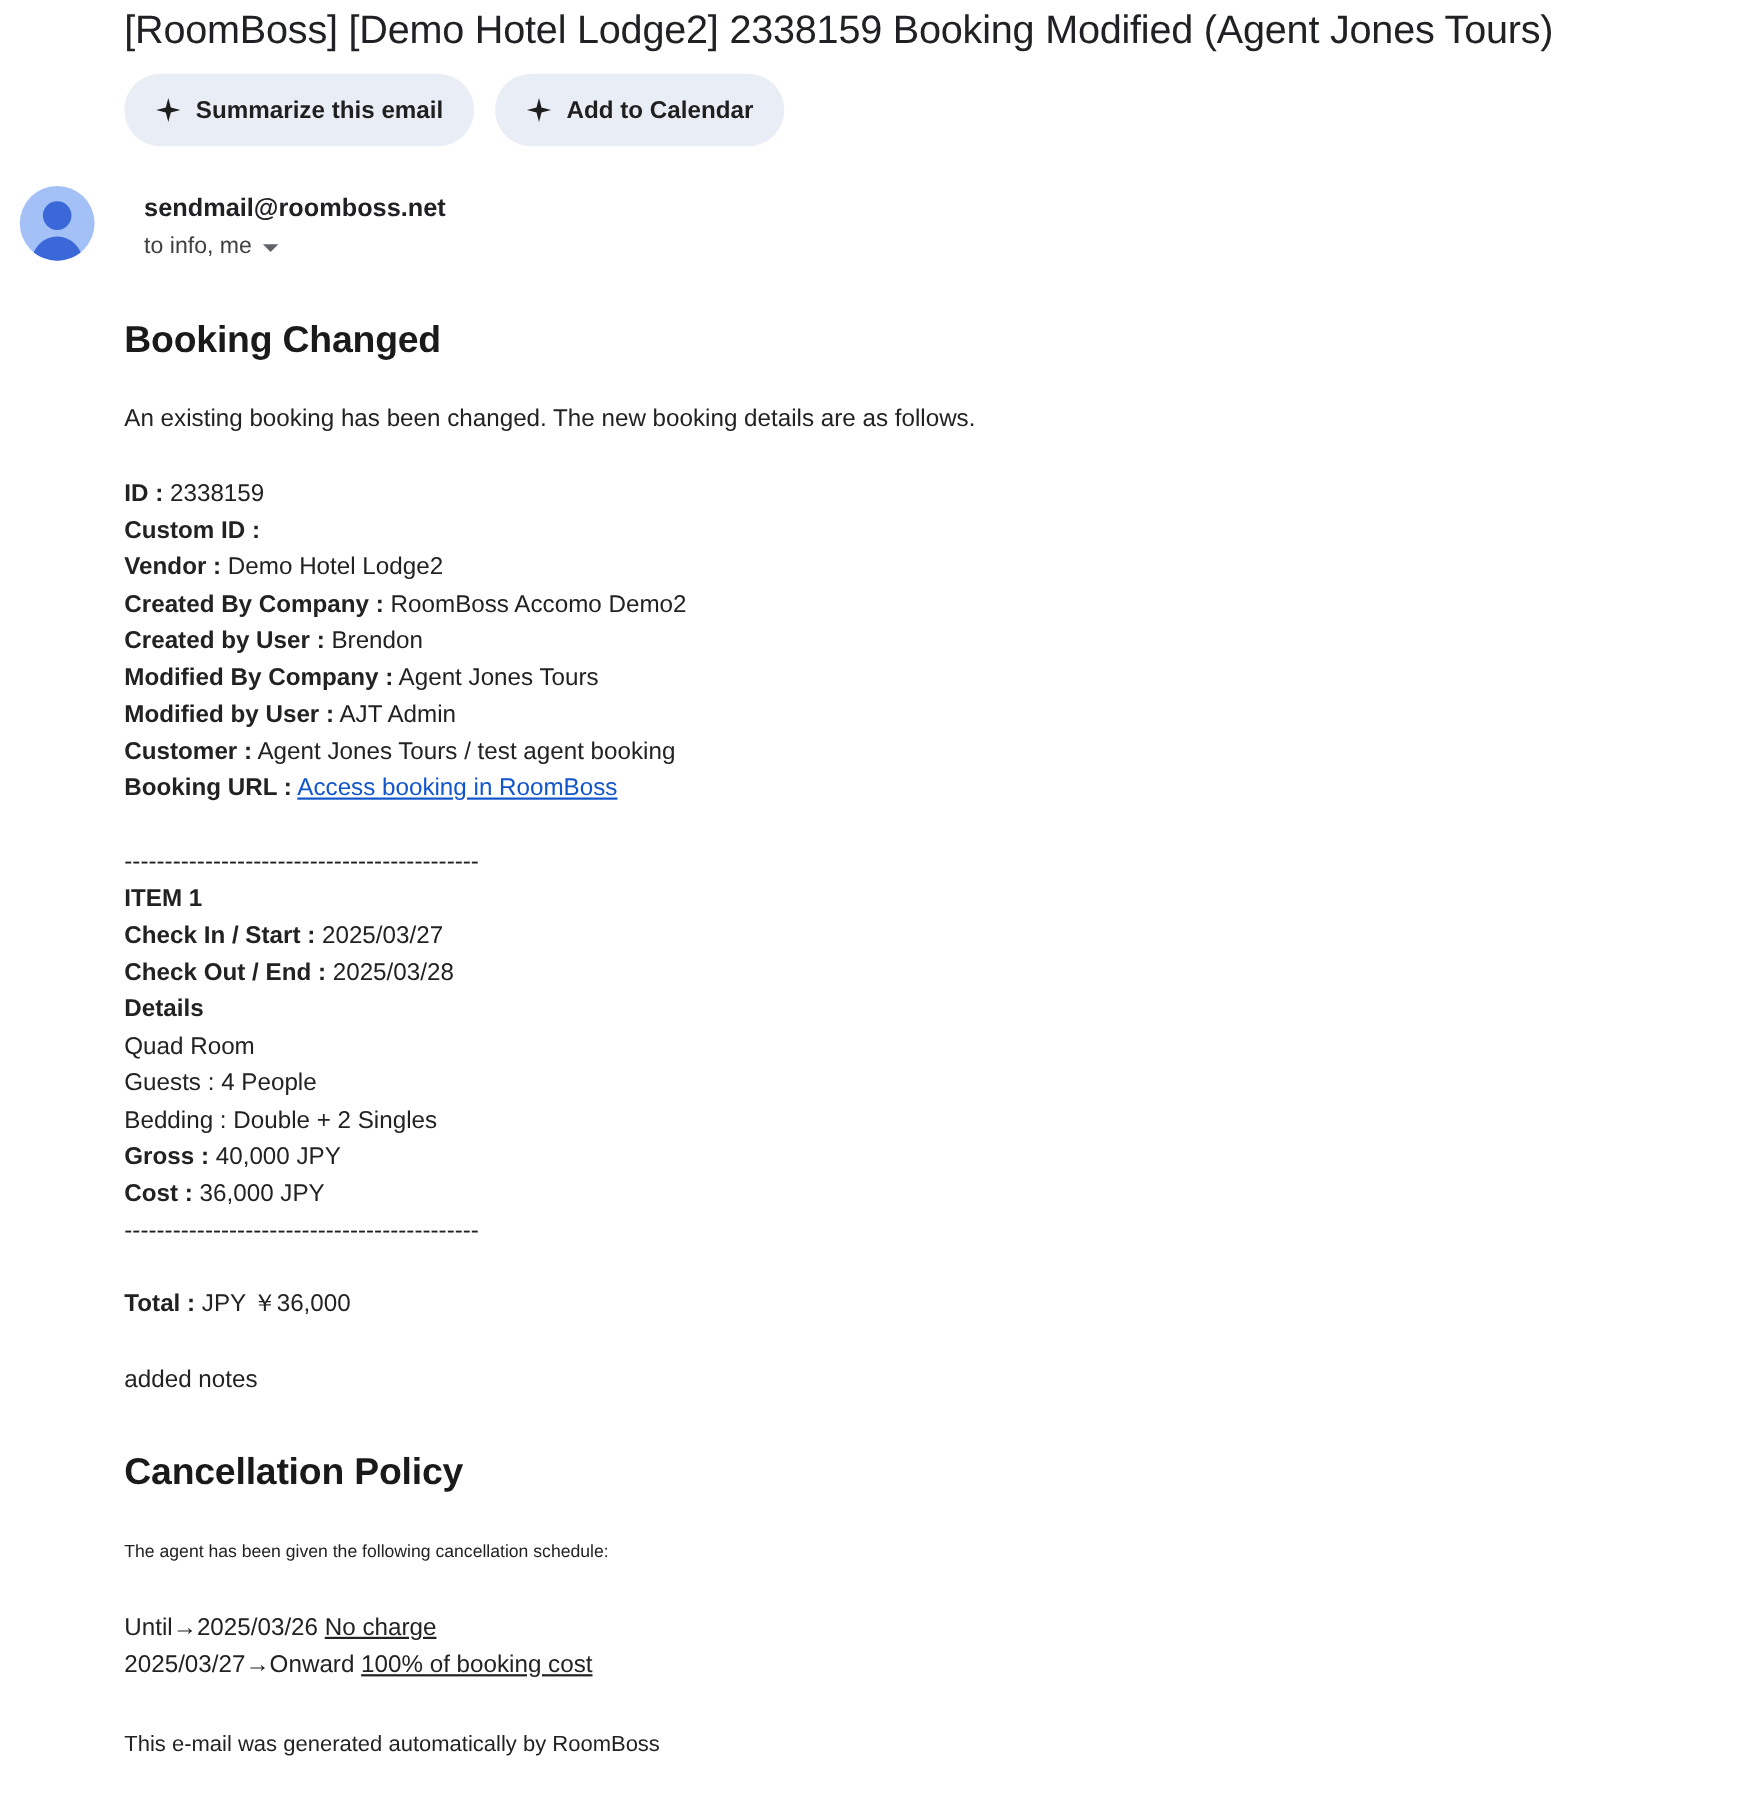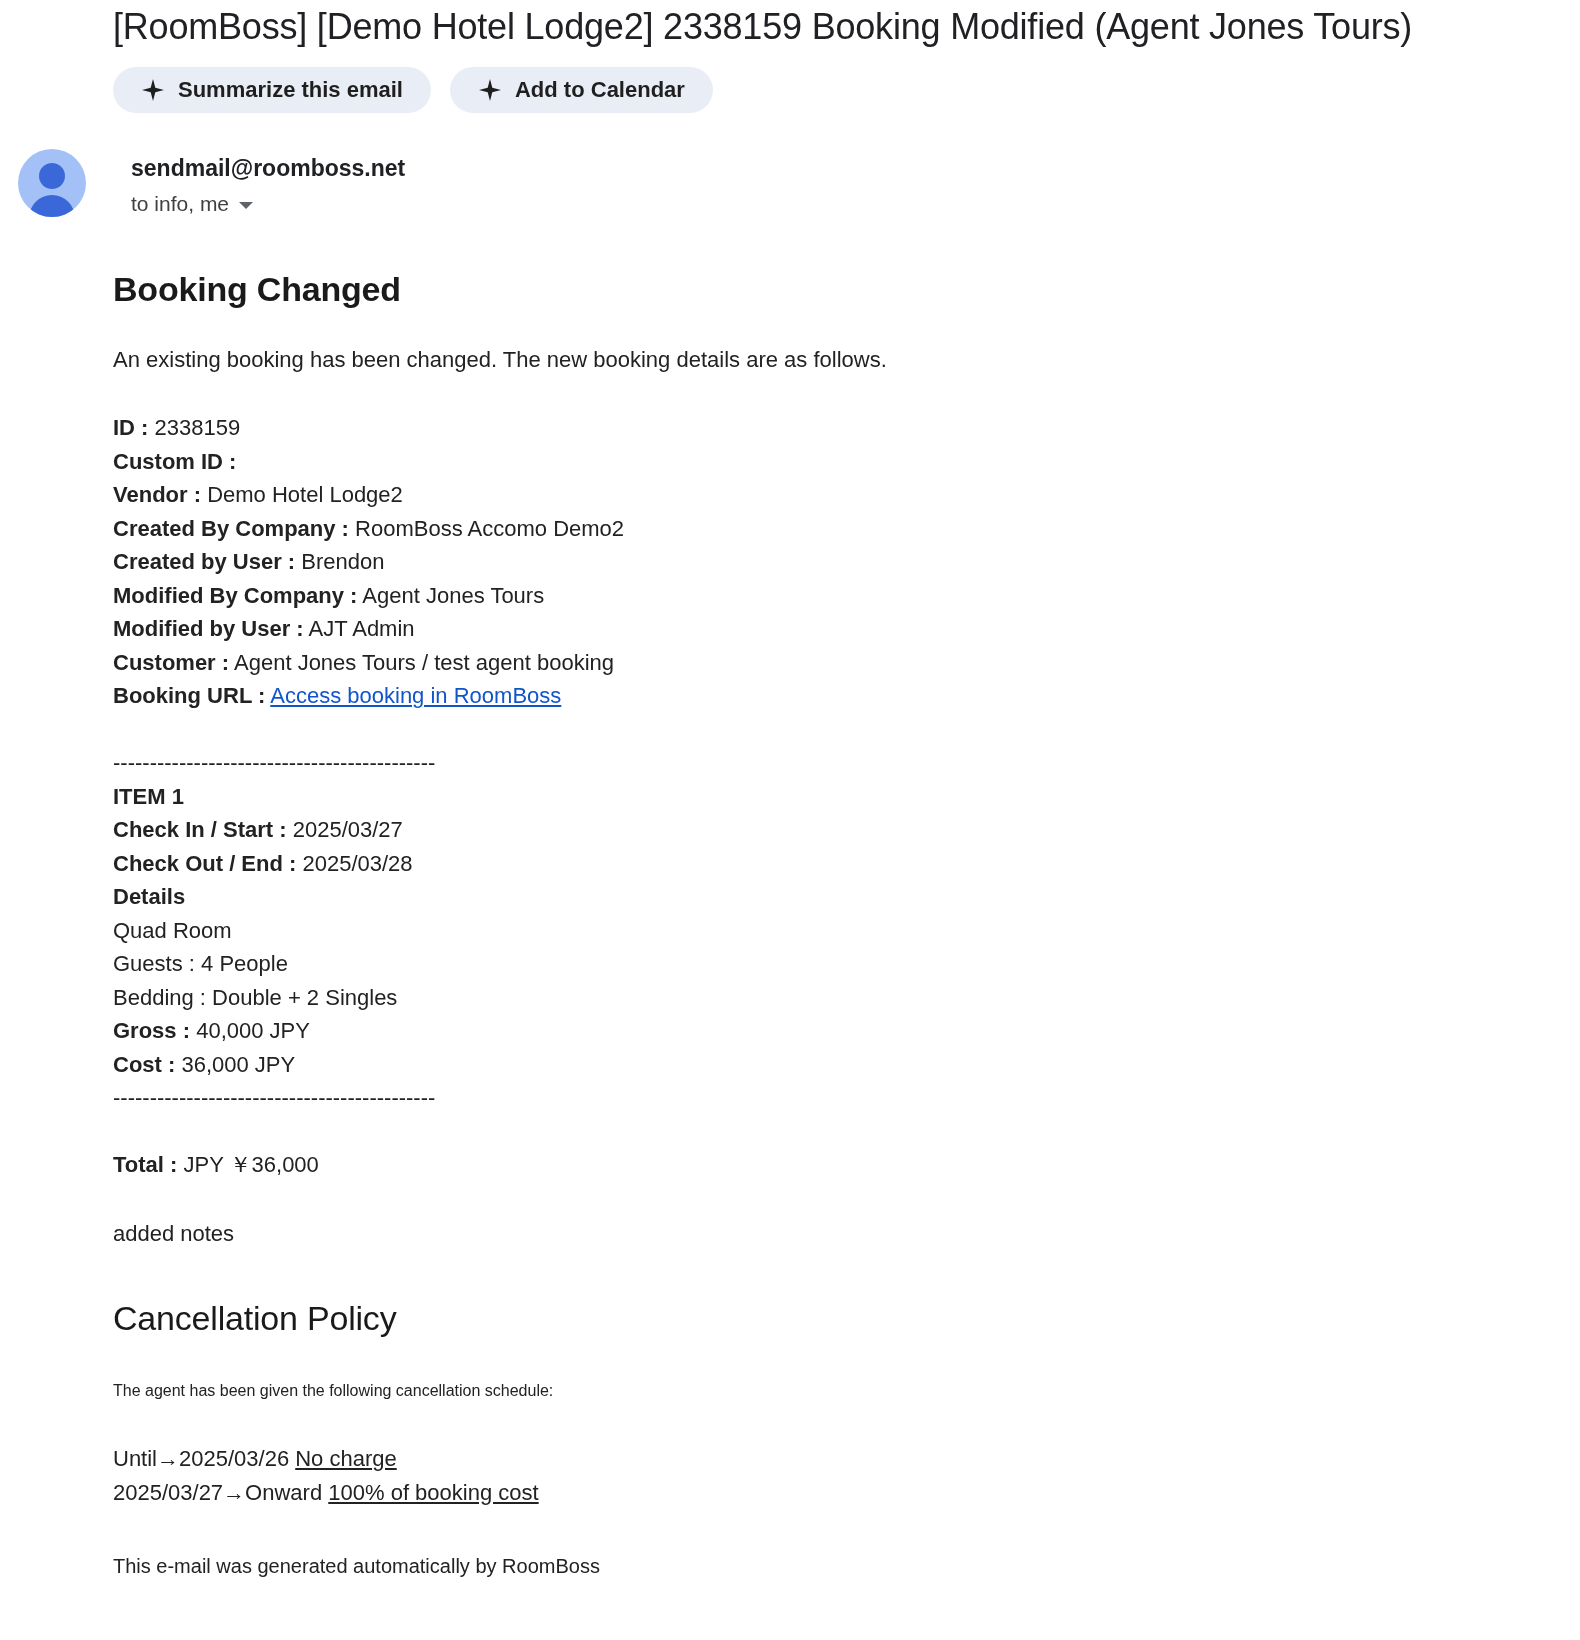--- a/index.html
+++ b/index.html
@@ -38,21 +38,21 @@
     gap: 19px;
     padding: 16px 0 0 113px;
   }
   .chip {
     display: inline-flex;
     align-items: center;
     gap: 13px;
     background: #e9eef6;
     border: none;
     border-radius: 999px;
-    height: 46px;
+    height: 66px;
     padding: 0 28px;
     font-size: 22px;
     font-family: "Liberation Sans", sans-serif;
     color: #1f1f1f;
     font-weight: 700;
     cursor: pointer;
   }
   .chip .spark {
     width: 24px;
     height: 24px;
@@ -183,21 +183,21 @@
     margin-top: 33px;
   }
   .notes {
     margin-top: 35px;
     font-size: 22px;
     line-height: 34px;
   }
   h1.cancel-title {
     font-size: 34px;
     line-height: 40px;
-    font-weight: 400;
+    font-weight: 700;
     margin: 47px 0 0 0;
     color: #1a1a1a;
     letter-spacing: -0.2px;
   }
   .cancel-intro {
     margin-top: 36px;
     font-size: 16px;
     line-height: 34px;
   }
   .cancel-rows {

